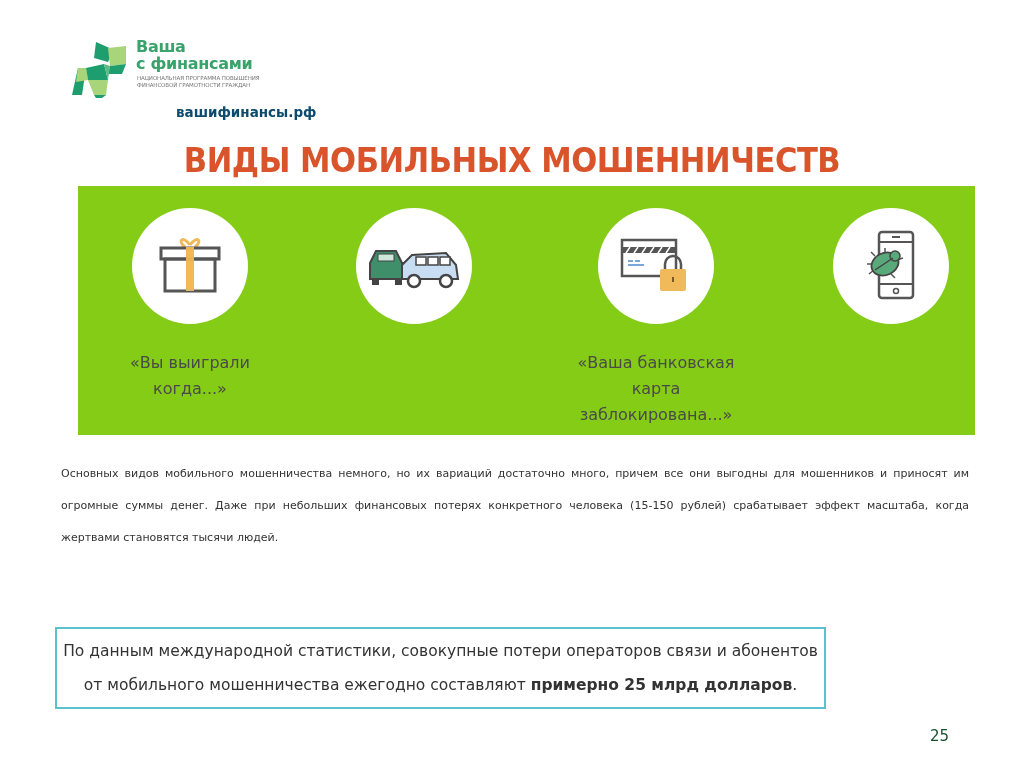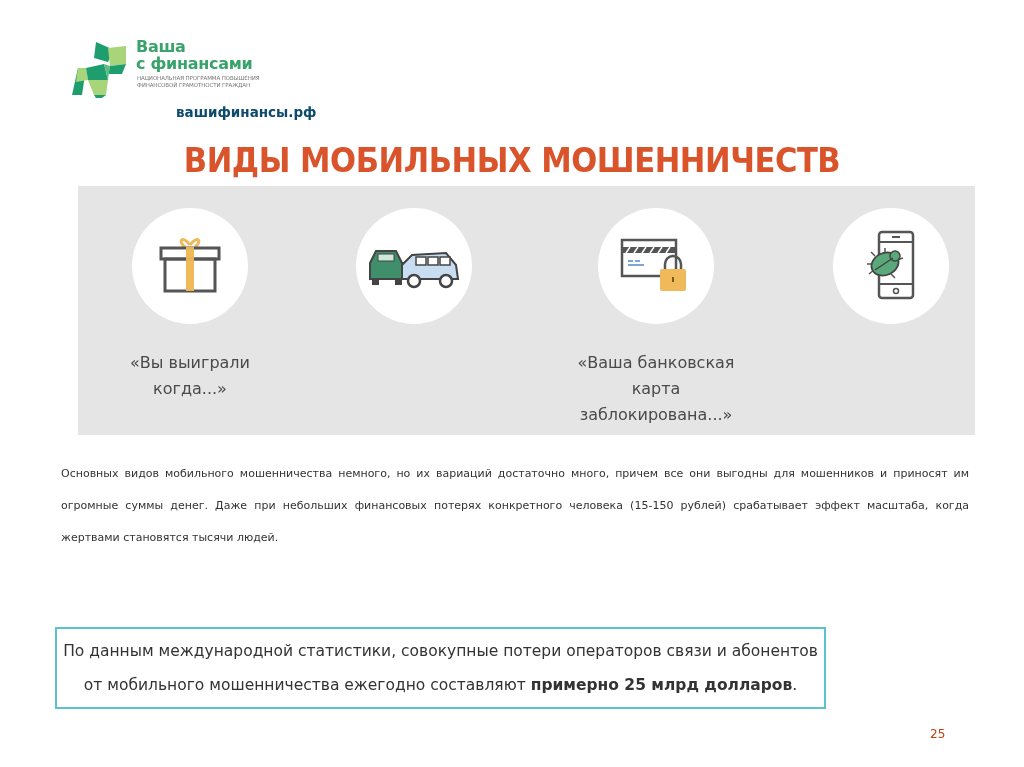--- a/index.html
+++ b/index.html
@@ -7,32 +7,32 @@
   body { position: relative; font-family: "DejaVu Sans", sans-serif; color: #444; }
 
   .logo { position: absolute; left: 64px; top: 38px; width: 220px; height: 90px; }
   .logo-mark { position: absolute; left: 0; top: 2px; width: 70px; height: 60px; }
   .logo-title { position: absolute; left: 72px; top: 0px; color: #3aa36b; font-family: "DejaVu Sans", sans-serif; font-weight: bold; font-size: 16px; line-height: 17px; letter-spacing: -0.3px; }
   .logo-sub { position: absolute; left: 73px; top: 37px; color: #777; font-size: 5.5px; line-height: 7px; text-transform: uppercase; letter-spacing: -0.1px; width: 140px; }
   .logo-url { position: absolute; left: 72px; top: 66px; color: #0c4a6e; font-weight: bold; font-size: 13.5px; margin-left: 40px; }
 
   .page-title { position: absolute; left: 0; width: 1024px; top: 140px; text-align: center; color: #d9542b; font-family: "DejaVu Sans", sans-serif; font-weight: bold; font-size: 34px; letter-spacing: -0.5px; transform: scaleX(0.9); }
 
-  .panel { position: absolute; left: 78px; top: 186px; width: 897px; height: 249px; background: #e5e5e5; }
+  .panel { position: absolute; left: 78px; top: 186px; width: 897px; height: 249px; background: #84cc16; }
   .card { position: absolute; top: 0; width: 224px; height: 249px; }
   .card .circle { position: absolute; left: 50%; top: 22px; width: 116px; height: 116px; margin-left: -58px; background: #ffffff; border-radius: 50%; display: flex; align-items: center; justify-content: center; }
   .card .label { position: absolute; left: 0; width: 100%; top: 164px; text-align: center; font-family: "DejaVu Sans", sans-serif; font-size: 16px; line-height: 26px; color: #4a4a4a; }
 
   .body-text { position: absolute; left: 61px; top: 458px; width: 908px; font-family: "DejaVu Sans", sans-serif; font-size: 11px; line-height: 32px; color: #333; text-align: justify; text-align-last: left; }
 
   .stat-box { position: absolute; left: 55px; top: 627px; width: 771px; height: 82px; border: 2px solid #5bc1cf; background: #fff; display: flex; align-items: center; justify-content: center; text-align: center; }
   .stat-box p { font-family: "DejaVu Sans", sans-serif; font-size: 15.5px; line-height: 34px; color: #333; width: 880px; }
   .stat-box b { font-weight: bold; }
 
-  .page-num { position: absolute; left: 930px; top: 727px; font-size: 12px; color: #c2410c; font-family: "DejaVu Sans", sans-serif; }
+  .page-num { position: absolute; left: 930px; top: 727px; font-size: 15px; color: #14532d; font-family: "DejaVu Sans", sans-serif; }
 </style>
 </head>
 <body>
 
 <div class="logo">
   <svg class="logo-mark" viewBox="0 0 70 60">
     <polygon points="8,55 14,28 22,28 18,55" fill="#1e9e6e"></polygon>
     <polygon points="14,28 22,28 24,40 12,42" fill="#a8d47a"></polygon>
     <polygon points="22,28 40,24 44,40 24,40" fill="#1e9e6e"></polygon>
     <polygon points="24,40 44,40 42,55 30,55" fill="#a8d47a"></polygon>

